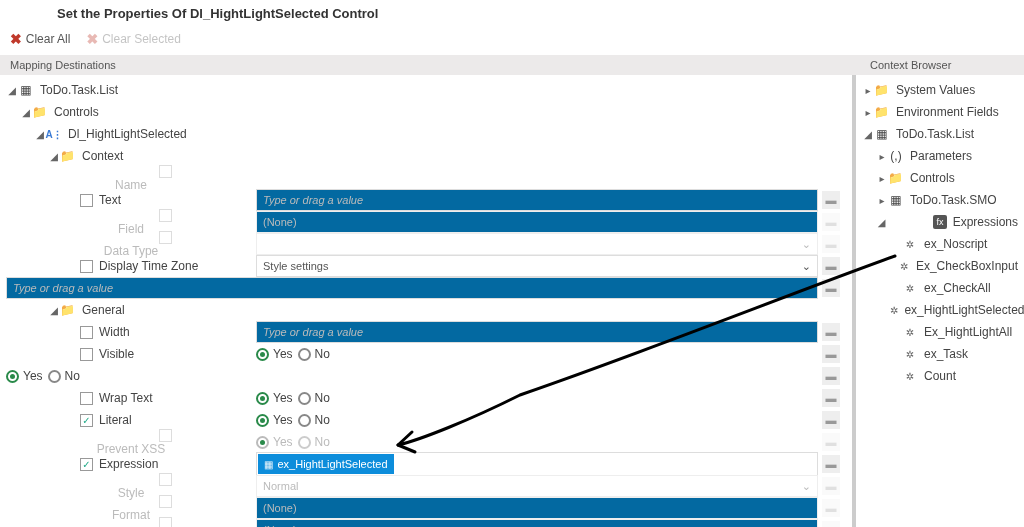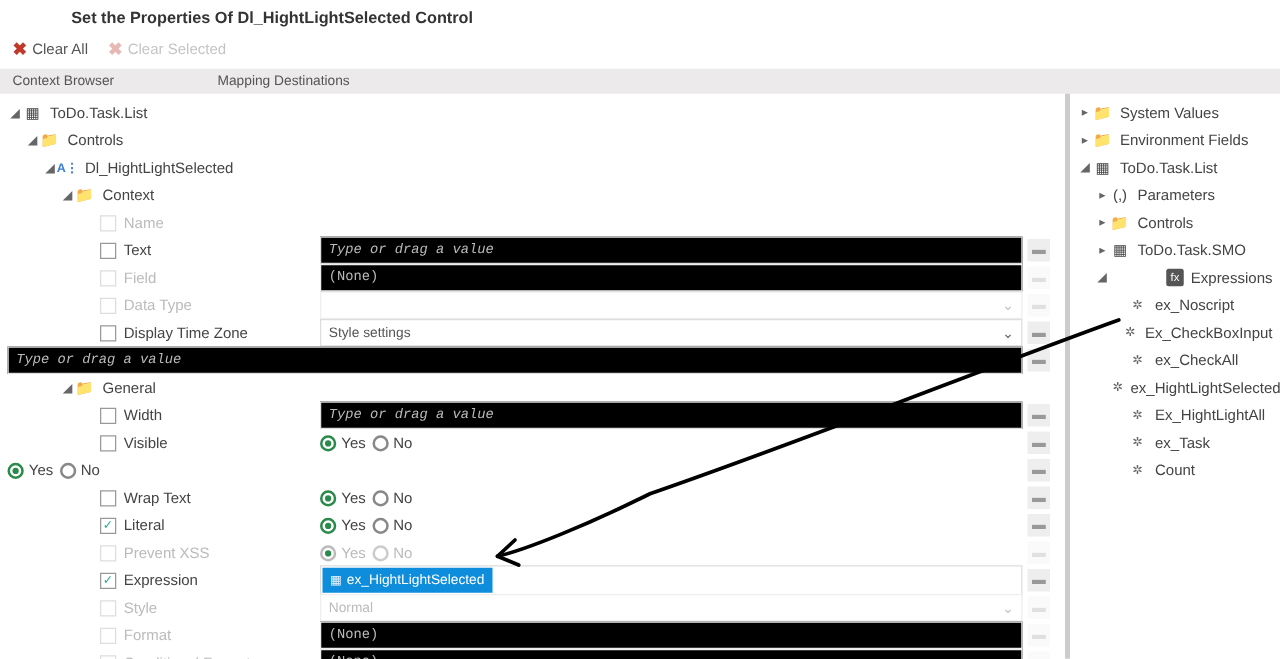--- a/index.html
+++ b/index.html
@@ -17,26 +17,26 @@
   .tree-row { display: flex; align-items: center; height: 22px; }
   .tw { width: 12px; display: inline-flex; justify-content: center; color: #666; font-size: 10px; cursor: pointer; }
   .ic { width: 16px; height: 16px; display: inline-flex; align-items: center; justify-content: center; margin-right: 4px; font-size: 12px; }
   .folder { color: #e8a23a; }
   .fx { background: #555; color: #fff; width: 14px; height: 14px; font-size: 9px; display: inline-flex; align-items: center; justify-content: center; border-radius: 2px; margin-left: 46px; }
   .expr-icon { color: #666; font-size: 10px; }
   .ctl-icon { color: #3a7bd5; font-size: 10px; font-weight: bold; }
   .tree-label { padding-left: 2px; }
   .prop-row { display: flex; align-items: center; height: 22px; }
   .prop-label-cell { width: 250px; display: flex; align-items: center; padding-left: 0; }
-  .prop-label-cell.disabled { color: #bbb; }
+  .prop-label-cell.disabled { color: #bbb; flex-direction: column; }
   .prop-label-cell.disabled .chk { border-color: #ddd; }
   .prop-value-cell { flex: 1; display: flex; align-items: center; padding-right: 6px; }
   .chk { width: 13px; height: 13px; border: 1px solid #999; background: #fff; display: inline-flex; align-items: center; justify-content: center; margin: 0 6px 0 74px; font-size: 10px; color: #2a8; }
   .chk.checked::after { content: "✓"; }
-  .value-input { flex: 1; border: 1px solid #ddd; height: 22px; padding: 0 6px; font-size: 11px; color: #999; background: #000000; display: flex; align-items: center; margin-right: 4px; font-family: Liberation Mono, monospace; }
+  .value-input { flex: 1; border: 1px solid #ddd; height: 22px; padding: 0 6px; font-size: 11px; color: #999; background: #0369a1; display: flex; align-items: center; margin-right: 4px; }
   .value-input.placeholder { font-style: italic; color: #bbb; }
   .value-input.disabled { color: #bbb; border-color: #eee; }
   .select { flex: 1; border: 1px solid #ddd; height: 22px; padding: 0 6px; font-size: 11px; color: #555; background: #fff; display: flex; align-items: center; justify-content: space-between; margin-right: 4px; }
   .select.disabled { color: #bbb; border-color: #eee; }
   .radio-group { display: flex; gap: 5px; align-items: center; flex: 1; }
   .radio { display: flex; align-items: center; gap: 4px; }
   .radio .dot { width: 13px; height: 13px; border: 2px solid #888; border-radius: 50%; display: inline-flex; align-items: center; justify-content: center; }
   .radio.selected .dot { border-color: #2a8a4a; }
   .radio.selected .dot::after { content: ""; width: 5px; height: 5px; background: #2a8a4a; border-radius: 50%; }
   .radio.disabled .dot { border-color: #ccc; }
@@ -61,22 +61,22 @@
     <span class="x-icon">✖</span>
     <span>Clear All</span>
   </div>
   <div class="tool-btn disabled">
     <span class="x-icon">✖</span>
     <span>Clear Selected</span>
   </div>
 </div>
 
 <div style="display:flex;">
+  <div style="width:860px;" class="section-header">Mapping Destinations</div>
   <div style="flex:1;" class="section-header">Context Browser</div>
-  <div style="width:860px;" class="section-header">Mapping Destinations</div>
 </div>
 
 <div class="main">
 
   <div class="left-pane">
     <div class="tree">
       <div class="tree-row">
         <span class="tw">◢</span>
         <span class="ic">▦</span>
         <span class="tree-label">ToDo.Task.List</span>

